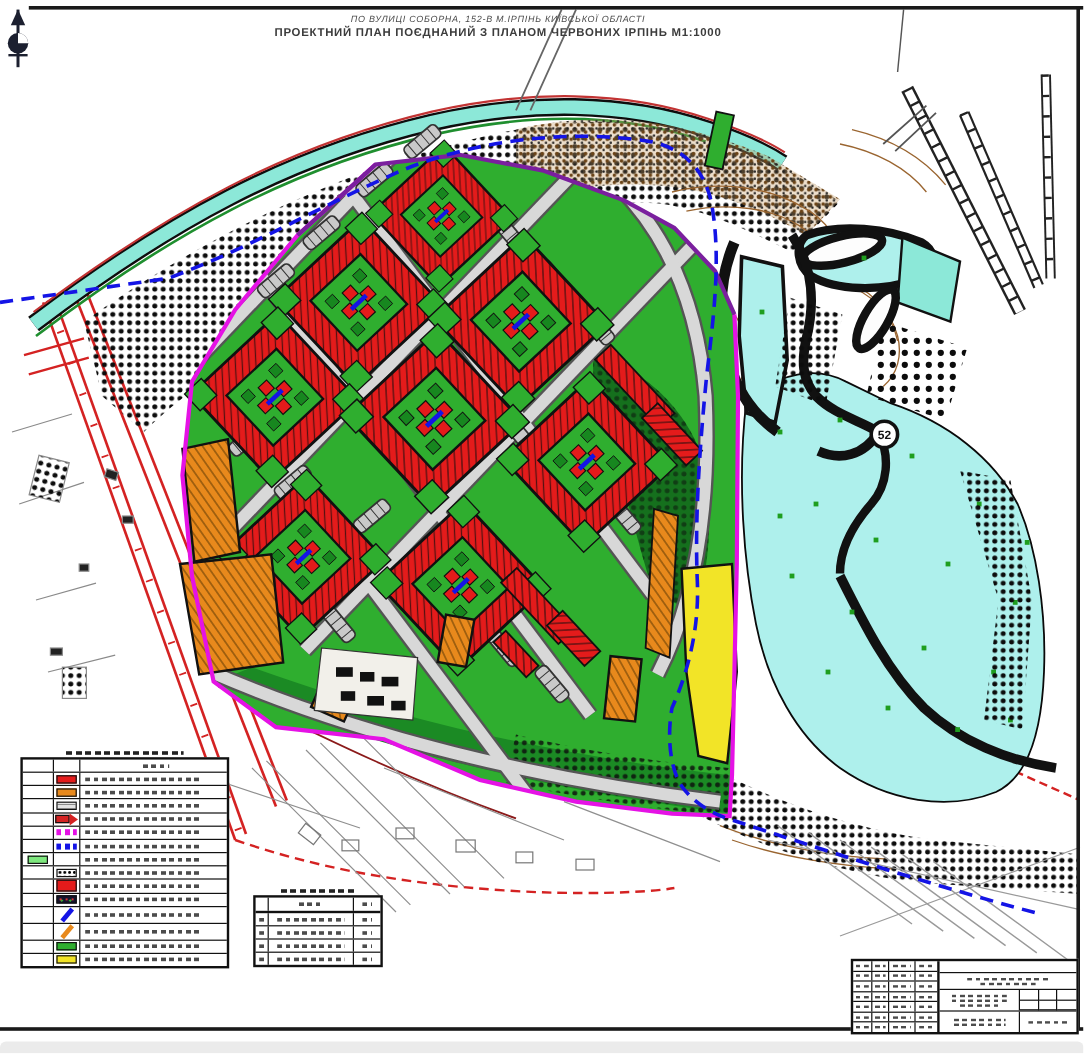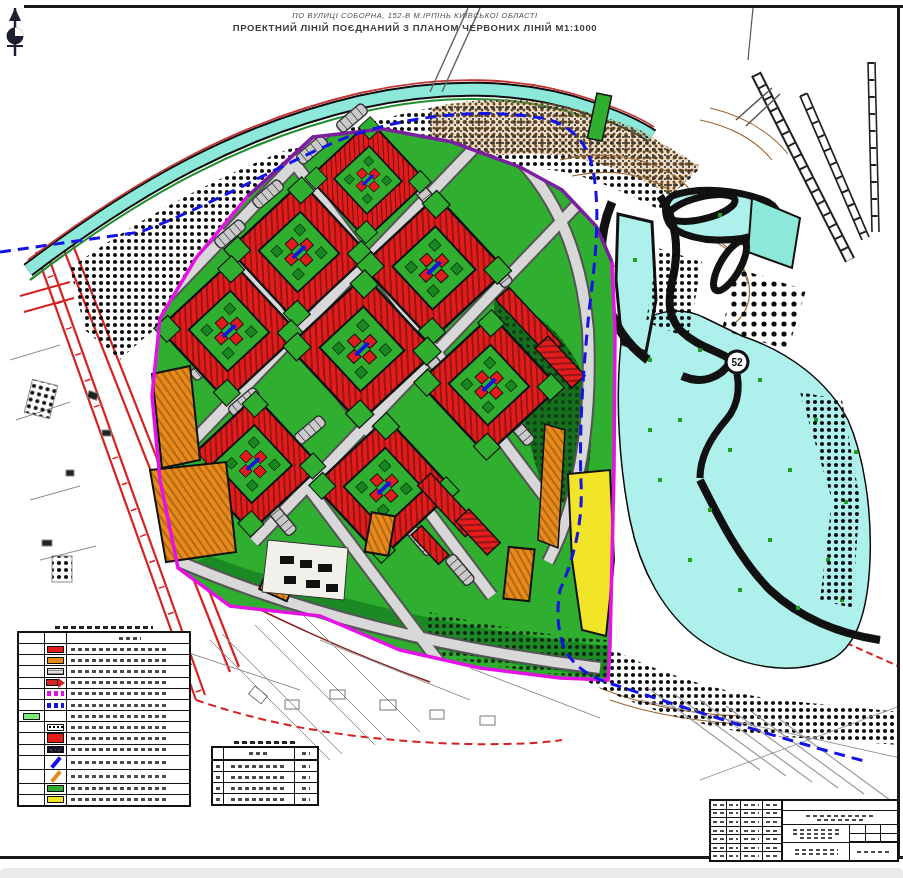--- a/index.html
+++ b/index.html
@@ -351,21 +351,21 @@
     <line x1="0" y1="-24" x2="0" y2="24" stroke="#1c2030" stroke-width="2.5"></line>
     <path d="M0,-24 L-6,-11 L6,-11 Z" fill="#1c2030"></path>
     <circle cx="0" cy="4" r="8.5" fill="#1c2030"></circle>
     <path d="M0,4 L0,-4.5 A8.5,8.5 0 0,1 8.5,4 Z" fill="#fff"></path>
     <line x1="-8" y1="14" x2="8" y2="14" stroke="#1c2030" stroke-width="2"></line>
   </g>
 </svg>
 
 <div class="titlewrap">
   <div class="t2">ПО ВУЛИЦІ СОБОРНА, 152-В М.ІРПІНЬ КИЇВСЬКОЇ ОБЛАСТІ</div>
-  <div class="t3">ПРОЕКТНИЙ ЛІНІЙ ПОЄДНАНИЙ З ПЛАНОМ ЧЕРВОНИХ ЛІНІЙ  М1:1000</div>
+  <div class="t3">ПРОЕКТНИЙ ПЛАН ПОЄДНАНИЙ З ПЛАНОМ ЧЕРВОНИХ ІРПІНЬ  М1:1000</div>
 </div>
 
 <div class="legend">
   <div class="greek dark legend-title"></div>
   <div class="legend-table" id="legendTable">
         <div class="lrow">
           <div class="lcell a"></div>
           <div class="lcell b"></div>
           <div class="lcell c" style="justify-content: center;">
             <div class="greek" style="width: 18%; margin: 0px auto;"></div>

